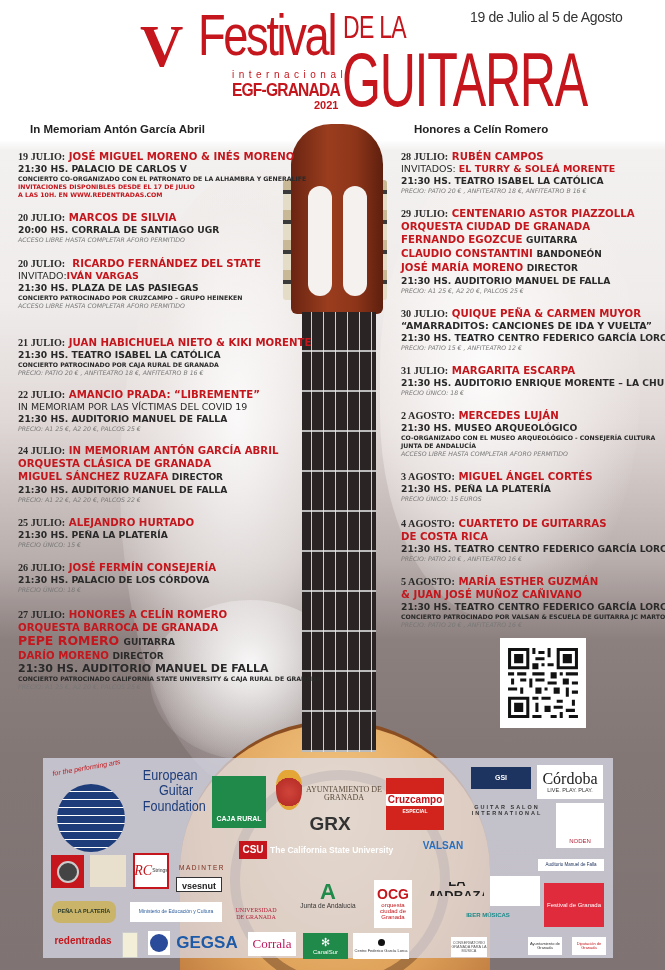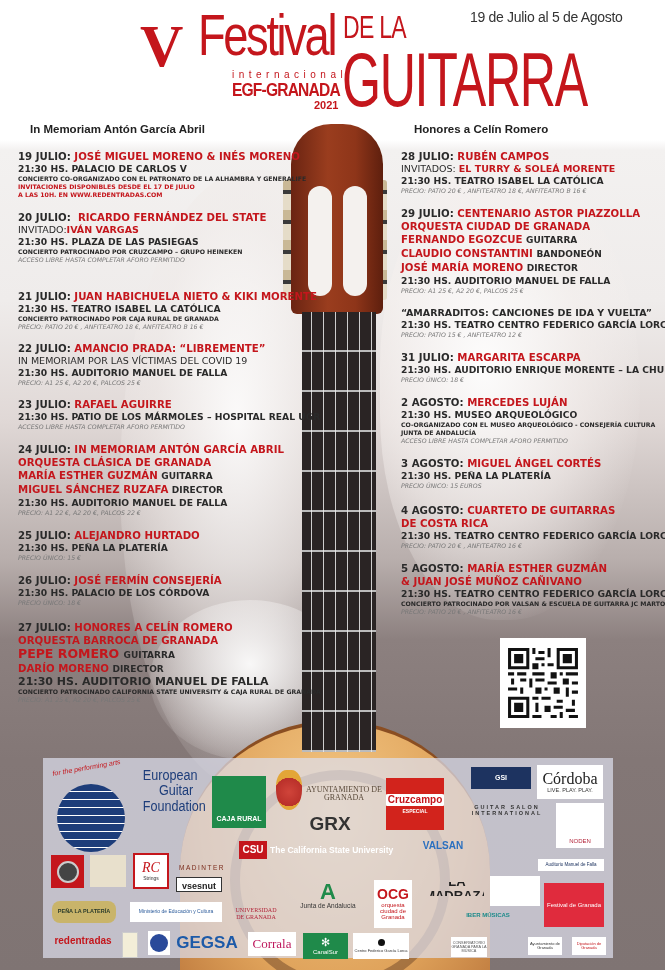--- a/index.html
+++ b/index.html
@@ -43,21 +43,21 @@
   .guitar-body { position: absolute; left: 180px; top: 720px; width: 310px; height: 300px; border-radius: 50% 50% 0 0;
     background: radial-gradient(ellipse at 50% 30%, #f3c784, #dfa25a 60%, #b9743a); border-top: 4px solid #8a4e22; }
   .rosette { position: absolute; left: 230px; top: 770px; width: 220px; height: 220px; border-radius: 50%; border: 10px solid rgba(110,70,40,0.5); }
 
   
   .col { position: absolute; font-family: "DejaVu Sans", sans-serif; }
   .col.left { left: 18px; top: 150px; width: 260px; }
   .col.right { left: 401px; top: 150px; width: 255px; }
   .ev { margin-bottom: 9px; }
   .ev .l1 { font-size: 10.2px; font-weight: bold; color: #2a2a2a; line-height: 13px; white-space: nowrap; }
-  .ev .l1 .date { color: #2a2a2a; }
+  .ev .l1 .date { color: #2a2a2a; font-family: Liberation Serif, serif; }
   .ev .l1 .artist { color: #c4161c; }
   .ev .red { font-size: 10.2px; font-weight: bold; color: #c4161c; line-height: 13px; white-space: nowrap; }
   .ev .role { color: #2a2a2a; font-size: 9px; }
   .ev .sub { font-size: 9.5px; color: #2a2a2a; line-height: 12px; white-space: nowrap; }
   .ev .sub .red-inline { color: #c4161c; font-weight: bold; }
   .ev .venue { font-size: 9.2px; font-weight: bold; color: #2a2a2a; line-height: 12px; white-space: nowrap; }
   .ev .note { font-size: 6.2px; font-weight: bold; color: #2a2a2a; line-height: 8px; white-space: nowrap; }
   .ev .note.red-note { color: #c4161c; }
   .ev .price { font-size: 6.2px; font-style: italic; color: #777; line-height: 8px; white-space: nowrap; }
   .ev .big { font-size: 12.5px; }
@@ -107,48 +107,47 @@
   </div>
 
   <div class="col left">
     <div class="ev" style="margin-bottom:12px">
       <div class="l1"><span class="date">19 JULIO:</span> <span class="artist">JOSÉ MIGUEL MORENO &amp; INÉS MORENO</span></div>
       <div class="venue">21:30 HS. PALACIO DE CARLOS V</div>
       <div class="note">CONCIERTO CO-ORGANIZADO CON EL PATRONATO DE LA ALHAMBRA Y GENERALIFE</div>
       <div class="note red-note">INVITACIONES DISPONIBLES DESDE EL 17 DE JULIO</div>
       <div class="note red-note">A LAS 10H. EN WWW.REDENTRADAS.COM</div>
     </div>
+    <div class="ev" style="margin-bottom:13px">
+      <div class="l1"><span class="date">20 JULIO:</span> <span class="artist">MARCOS DE SILVIA</span></div>
+      <div class="venue">20:00 HS. CORRALA DE SANTIAGO UGR</div>
+      <div class="price">ACCESO LIBRE HASTA COMPLETAR AFORO PERMITIDO</div>
+    </div>
     <div class="ev" style="margin-bottom:26px">
       <div class="l1"><span class="date">20 JULIO:</span> &nbsp;<span class="artist">RICARDO FERNÁNDEZ DEL STATE</span></div>
       <div class="sub"><span>INVITADO:</span><span class="red-inline">IVÁN VARGAS</span></div>
       <div class="venue">21:30 HS. PLAZA DE LAS PASIEGAS</div>
       <div class="note">CONCIERTO PATROCINADO POR CRUZCAMPO – GRUPO HEINEKEN</div>
       <div class="price">ACCESO LIBRE HASTA COMPLETAR AFORO PERMITIDO</div>
     </div>
     <div class="ev" style="margin-bottom:11px">
       <div class="l1"><span class="date">21 JULIO:</span> <span class="artist">JUAN HABICHUELA NIETO &amp; KIKI MORENTE</span></div>
       <div class="venue">21:30 HS. TEATRO ISABEL LA CATÓLICA</div>
       <div class="note">CONCIERTO PATROCINADO POR CAJA RURAL DE GRANADA</div>
       <div class="price">PRECIO: PATIO 20 € , ANFITEATRO 18 €, ANFITEATRO B 16 €</div>
     </div>
     <div class="ev" style="margin-bottom:11px">
       <div class="l1"><span class="date">22 JULIO:</span> <span class="artist">AMANCIO PRADA: “LIBREMENTE”</span></div>
       <div class="sub">IN MEMORIAM POR LAS VÍCTIMAS DEL COVID 19</div>
       <div class="venue">21:30 HS. AUDITORIO MANUEL DE FALLA</div>
       <div class="price">PRECIO: A1 25 €, A2 20 €, PALCOS 25 €</div>
     </div>
     <div class="ev" style="margin-bottom:12px">
-      <div class="l1"><span class="date">23 JULIO:</span> <span class="artist">RAFAEL AGUIRRE</span></div>
-      <div class="venue">21:30 HS. PATIO DE LOS MÁRMOLES – HOSPITAL REAL UGR</div>
-      <div class="price">ACCESO LIBRE HASTA COMPLETAR AFORO PERMITIDO</div>
-    </div>
-    <div class="ev" style="margin-bottom:12px">
       <div class="l1"><span class="date">24 JULIO:</span> <span class="artist">IN MEMORIAM ANTÓN GARCÍA ABRIL</span></div>
       <div class="red">ORQUESTA CLÁSICA DE GRANADA</div>
-      <div class="red"><span>MARÍA ESTHER GUZMÁN</span> <span class="role">GUITARRA</span></div>
       <div class="red"><span>MIGUEL SÁNCHEZ RUZAFA</span> <span class="role">DIRECTOR</span></div>
       <div class="venue">21:30 HS. AUDITORIO MANUEL DE FALLA</div>
       <div class="price">PRECIO: A1 22 €, A2 20 €, PALCOS 22 €</div>
     </div>
     <div class="ev" style="margin-bottom:12px">
       <div class="l1"><span class="date">25 JULIO:</span> <span class="artist">ALEJANDRO HURTADO</span></div>
       <div class="venue">21:30 HS. PEÑA LA PLATERÍA</div>
       <div class="price">PRECIO ÚNICO: 15 €</div>
     </div>
     <div class="ev" style="margin-bottom:14px">
@@ -177,20 +176,21 @@
     <div class="ev" style="margin-bottom:12px">
       <div class="l1"><span class="date">29 JULIO:</span> <span class="artist">CENTENARIO ASTOR PIAZZOLLA</span></div>
       <div class="red">ORQUESTA CIUDAD DE GRANADA</div>
       <div class="red"><span>FERNANDO EGOZCUE</span> <span class="role">GUITARRA</span></div>
       <div class="red"><span>CLAUDIO CONSTANTINI</span> <span class="role">BANDONEÓN</span></div>
       <div class="red"><span>JOSÉ MARÍA MORENO</span> <span class="role">DIRECTOR</span></div>
       <div class="venue">21:30 HS. AUDITORIO MANUEL DE FALLA</div>
       <div class="price">PRECIO: A1 25 €, A2 20 €, PALCOS 25 €</div>
     </div>
     <div class="ev" style="margin-bottom:12px">
+      <div class="l1"><span class="date">30 JULIO:</span> <span class="artist">QUIQUE PEÑA &amp; CARMEN MUYOR</span></div>
       <div class="sub" style="font-weight:bold">“AMARRADITOS: CANCIONES DE IDA Y VUELTA”</div>
       <div class="venue">21:30 HS. TEATRO CENTRO FEDERICO GARCÍA LORCA</div>
       <div class="price">PRECIO: PATIO 15 € , ANFITEATRO 12 €</div>
     </div>
     <div class="ev" style="margin-bottom:12px">
       <div class="l1"><span class="date">31 JULIO:</span> <span class="artist">MARGARITA ESCARPA</span></div>
       <div class="venue">21:30 HS. AUDITORIO ENRIQUE MORENTE – LA CHUMBERA</div>
       <div class="price">PRECIO ÚNICO: 18 €</div>
     </div>
     <div class="ev" style="margin-bottom:12px">
@@ -269,21 +269,21 @@
     <span>The California State University</span>
   </div>
   <div class="logo" style="left:415px;top:838px;width:56px;height:16px;color:#2a6fbf;font-size:10px;font-weight:bold;">
     <span>VALSAN</span>
   </div>
 
   <div class="logo" style="left:51px;top:855px;width:33px;height:33px;background:#c4161c;">
       <div style="width:22px;height:22px;border-radius:50%;background:#444;border:2px solid #ccc;"></div>
     </div>
   <div class="logo" style="left:90px;top:855px;width:36px;height:32px;background:#e8e0cc;"></div>
-  <div class="logo" style="left:133px;top:853px;width:36px;height:36px;background:#fff;border:2px solid #c4161c;flex-direction:column;">
+  <div class="logo" style="left:133px;top:853px;width:36px;height:36px;background:#fff;border:2px solid #c4161c;flex-direction:row;">
     <span style="color:#c4161c;font-size:14px;font-style:italic;font-family:'Liberation Serif',serif;">RC</span>
     <span style="font-size:5px;color:#333;">Strings</span>
   </div>
   <div class="logo" style="left:176px;top:862px;width:52px;height:12px;font-size:6.5px;letter-spacing:1.5px;color:#7a2a1a;">
     <span>MADINTER</span>
   </div>
   <div class="logo" style="left:176px;top:877px;width:46px;height:15px;background:#fff;border:1px solid #333;font-size:9px;font-weight:bold;color:#222;align-items:flex-end;">
     <span>vsesnut</span>
   </div>
   <div class="logo" style="left:231px;top:880px;width:50px;height:40px;font-family:'Liberation Serif',serif;font-size:6px;color:#b3253a;align-items:flex-end;">

